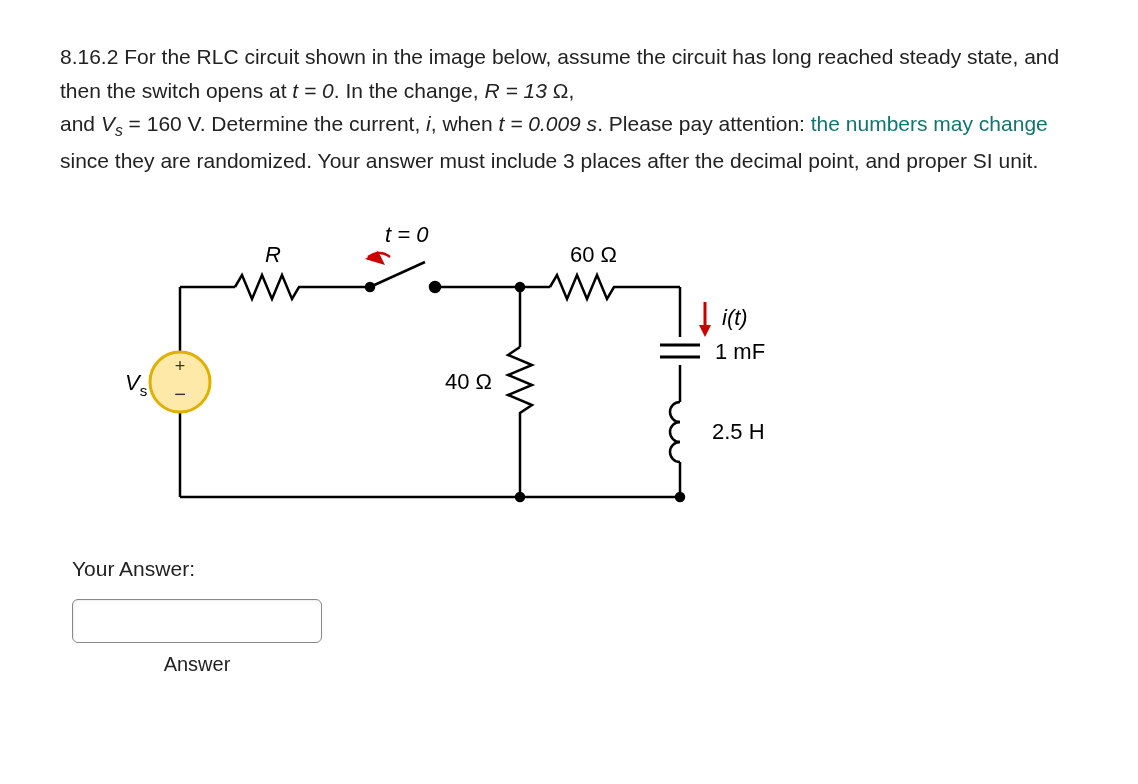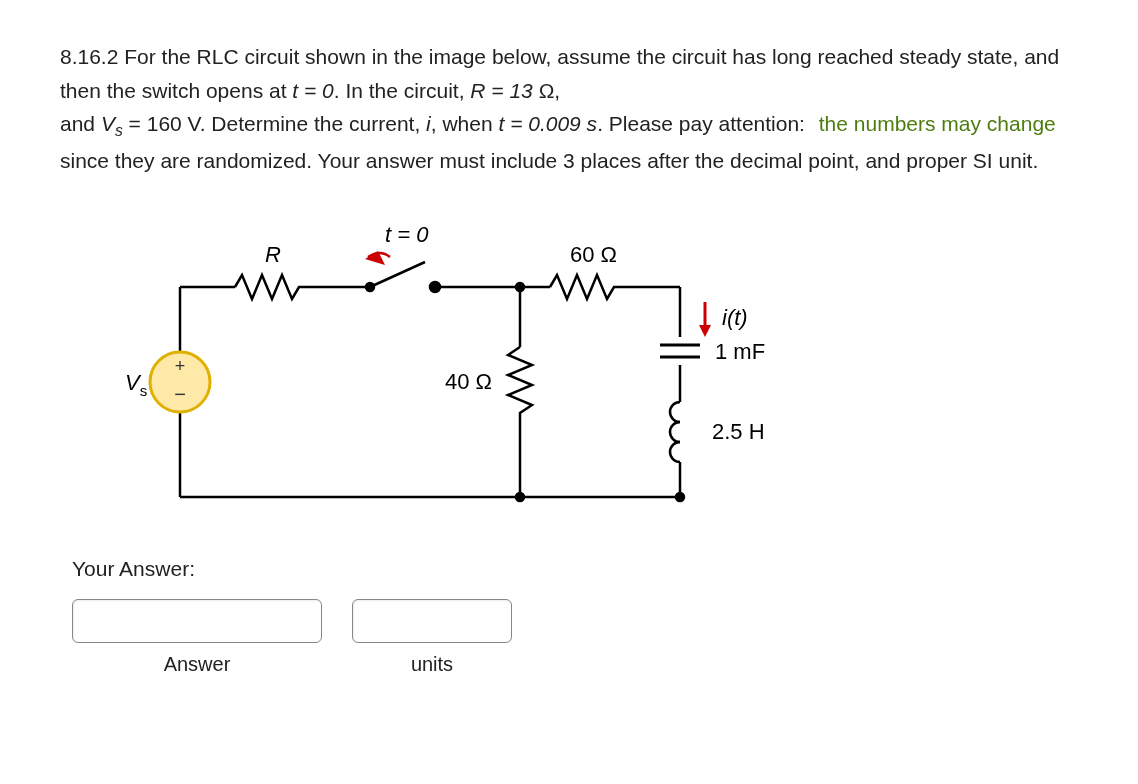--- a/index.html
+++ b/index.html
@@ -11,37 +11,37 @@
     color: #222;
     background: #fff;
     width: 1138px;
   }
   .problem-text {
     line-height: 1.6;
     margin-bottom: 30px;
   }
   .problem-text .italic { font-style: italic; }
   .problem-text .sub { font-size: 0.75em; vertical-align: sub; }
-  .red { color: #4d7c0f; margin-left: 8px; }
+  .red { color: #0f766e; }
   .circuit-container {
     margin: 20px 0 30px 20px;
     position: relative;
     width: 700px;
     height: 320px;
   }
   .answer-section {
     margin-top: 10px;
     margin-left: 12px;
   }
   .answer-label {
     margin-bottom: 18px;
   }
   .input-row {
     display: flex;
-    gap: 30px;
+    gap: 18px;
     align-items: flex-start;
   }
   .input-group {
     display: flex;
     flex-direction: column;
     align-items: center;
   }
   .text-input {
     border: 1px solid #888;
     border-radius: 6px;
@@ -55,21 +55,21 @@
   .input-caption {
     margin-top: 10px;
     font-size: 20px;
   }
 </style>
 </head>
 <body>
 
 <div class="problem-text">
   <span>8.16.2</span>
-  <span>For the RLC circuit shown in the image below, assume the circuit has long reached steady state, and then the switch opens at </span><span class="italic">t = 0</span><span>. In the circuit, </span><span class="italic">R = 13</span><span> Ω,</span>
+  <span>For the RLC circuit shown in the image below, assume the circuit has long reached steady state, and then the switch opens at </span><span class="italic">t = 0</span><span>. In the change, </span><span class="italic">R = 13</span><span> Ω,</span>
   <br>
   <span>and </span><span class="italic">V<span class="sub">s</span></span><span> = 160 V. Determine the current, </span><span class="italic">i</span><span>, when </span><span class="italic">t = 0.009 s</span><span>. Please pay attention: </span><span class="red">the numbers may change</span><span> since they are randomized. Your answer must include 3 places after the decimal point, and proper SI unit.</span>
 </div>
 
 <div class="circuit-container">
   <svg width="700" height="320" viewBox="0 0 700 320">
 
     <g stroke="#000" stroke-width="2.5" fill="none">
 
       <line x1="100" y1="80" x2="100" y2="145"></line>
@@ -142,18 +142,14 @@
   </svg>
 </div>
 
 <div class="answer-section">
   <div class="answer-label">Your Answer:</div>
   <div class="input-row">
     <div class="input-group">
       <input type="text" class="text-input answer-input" value="" style="">
       <div class="input-caption">Answer</div>
     </div>
-    <div class="input-group">
-      <input type="text" class="text-input units-input" value="" style="">
-      <div class="input-caption">units</div>
-    </div>
   </div>
 </div>
 
 </body></html>

